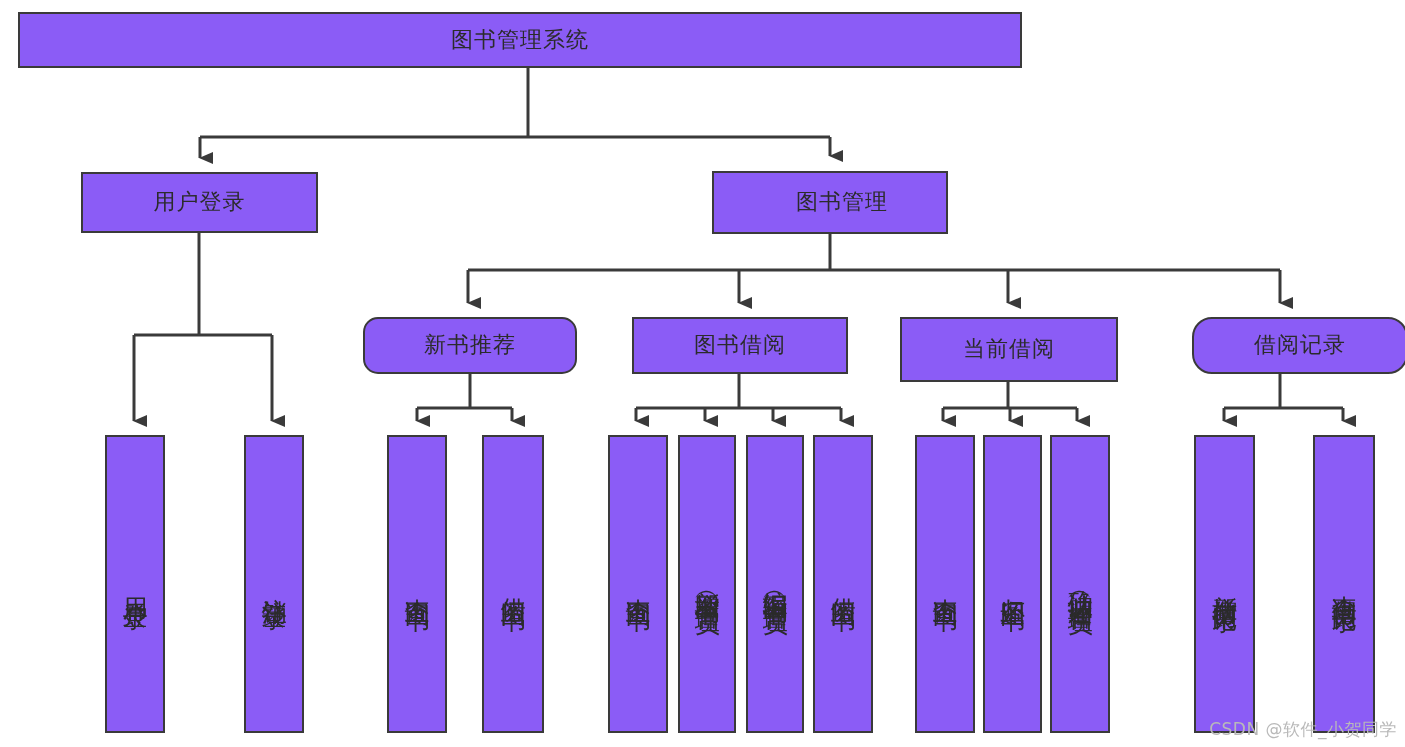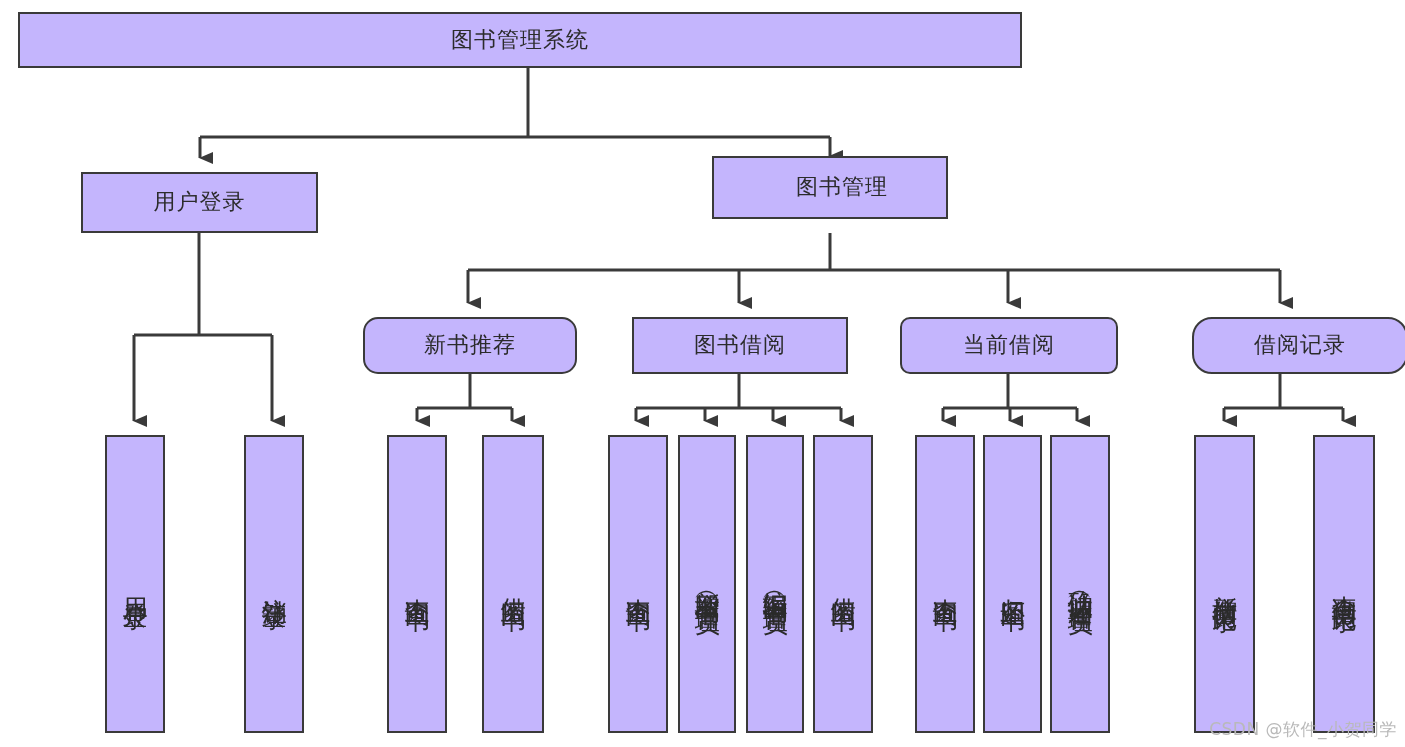--- a/index.html
+++ b/index.html
@@ -22,21 +22,21 @@
     left: 0;
     top: 0;
     width: 1405px;
     height: 747px;
     pointer-events: none;
   }
   .node {
     position: absolute;
     box-sizing: border-box;
     border: 2.5px solid #3a3a3a;
-    background: #c4b5fd;
+    background: #8b5cf6;
     display: flex;
     align-items: center;
     justify-content: center;
     color: #2b2b2b;
   }
   .node.h {
     
   }
   .node.h .label {
     font-size: 22px;
@@ -125,31 +125,31 @@
     </g>
   </svg>
 
   <div class="node h" style="left:18px;top:12px;width:1004px;height:56px;">
     <span class="label">图书管理系统</span>
   </div>
 
   <div class="node h" style="left:81px;top:172px;width:237px;height:61px;">
     <span class="label">用户登录</span>
   </div>
-  <div class="node h" style="left:712px;top:156px;width:236px;height:63px;padding-left:24px;">
+  <div class="node h" style="left:712px;top:171px;width:236px;height:63px;padding-left:24px;">
     <span class="label">图书管理</span>
   </div>
 
   <div class="node h" style="left:363px;top:317px;width:214px;height:57px;border-radius:15px;">
     <span class="label">新书推荐</span>
   </div>
   <div class="node h" style="left:632px;top:317px;width:216px;height:57px;justify-content:center;">
     <span class="label">图书借阅</span>
   </div>
-  <div class="node h" style="left:900px;top:317px;width:218px;height:57px;border-radius:10px;">
+  <div class="node h" style="left:900px;top:317px;width:218px;height:65px;">
     <span class="label">当前借阅</span>
   </div>
   <div class="node h" style="left:1192px;top:317px;width:216px;height:57px;border-radius:20px;">
     <span class="label">借阅记录</span>
   </div>
 
   <div class="node v" style="left:105px;top:435px;width:60px;height:298px;">
     <span class="label">用户登录</span>
   </div>
   <div class="node v" style="left:244px;top:435px;width:60px;height:298px;">

